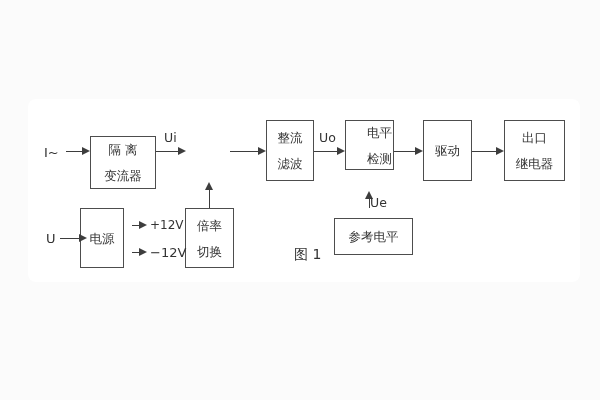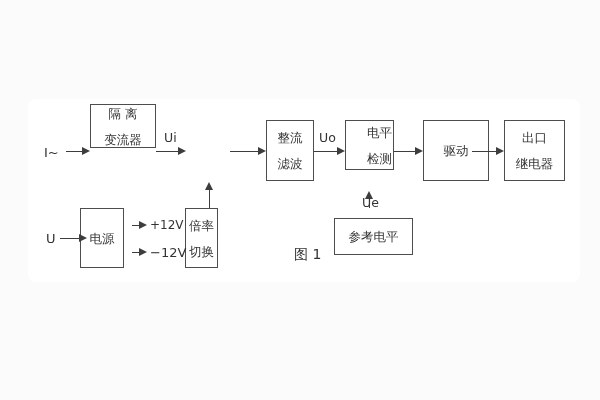--- a/index.html
+++ b/index.html
@@ -45,50 +45,50 @@
     position:absolute;font-size:14px;color:#333333;white-space:nowrap;
   }
 </style>
 </head>
 <body>
 
 <div class="stage">
 
   <div class="panel"></div>
 
-  <div class="box" style="left:90px;top:104px;width:66px;height:44px;">
+  <div class="box" style="left:90px;top:136px;width:66px;height:53px;">
     <span>隔 离</span>
     <span>变流器</span>
   </div>
 
 
   <div class="box" style="left:266px;top:120px;width:48px;height:61px;">
     <span>整流</span>
     <span>滤波</span>
   </div>
 
   <div class="box" style="left:345px;top:120px;width:49px;height:50px;padding-left:20px;">
     <span>电平</span>
     <span>检测</span>
   </div>
 
-  <div class="box" style="left:423px;top:120px;width:66px;height:61px;">
+  <div class="box" style="left:423px;top:120px;width:49px;height:61px;">
     <span>驱动</span>
   </div>
 
   <div class="box" style="left:504px;top:120px;width:61px;height:61px;">
     <span>出口</span>
     <span>继电器</span>
   </div>
 
   <div class="box" style="left:80px;top:208px;width:44px;height:60px;">
     <span>电源</span>
   </div>
 
-  <div class="box" style="left:185px;top:208px;width:33px;height:60px;">
+  <div class="box" style="left:185px;top:208px;width:49px;height:60px;">
     <span>倍率</span>
     <span>切换</span>
   </div>
 
   <div class="box" style="left:334px;top:218px;width:79px;height:37px;gap:0;">
     <span>参考电平</span>
   </div>
 
   <div class="hline" style="left:66px;top:151px;width:18px;"></div>
   <div class="ah-right" style="left:82px;top:147px;"></div>
@@ -122,21 +122,21 @@
 
   <div class="vline" style="left:369px;top:198px;height:10px;"></div>
   <div class="ah-up" style="left:365px;top:191px;"></div>
 
   <div class="sig" style="left:44px;top:145px;font-size:13px;">I~</div>
 
   <div class="sig" style="left:164px;top:130px;">Ui</div>
 
   <div class="sig" style="left:319px;top:130px;">Uo</div>
 
-  <div class="sig" style="left:362px;top:195px;">Ue</div>
+  <div class="sig" style="left:370px;top:195px;">Ue</div>
 
   <div class="sig" style="left:46px;top:231px;font-size:13px;">U</div>
 
   <div class="sig" style="left:150px;top:218px;font-size:12px;">+12V</div>
 
   <div class="sig" style="left:150px;top:245px;font-size:13px;text-align:center;">−12V</div>
 
   <div class="caption" style="left:294px;top:246px;">图 1</div>
 
 </div>

